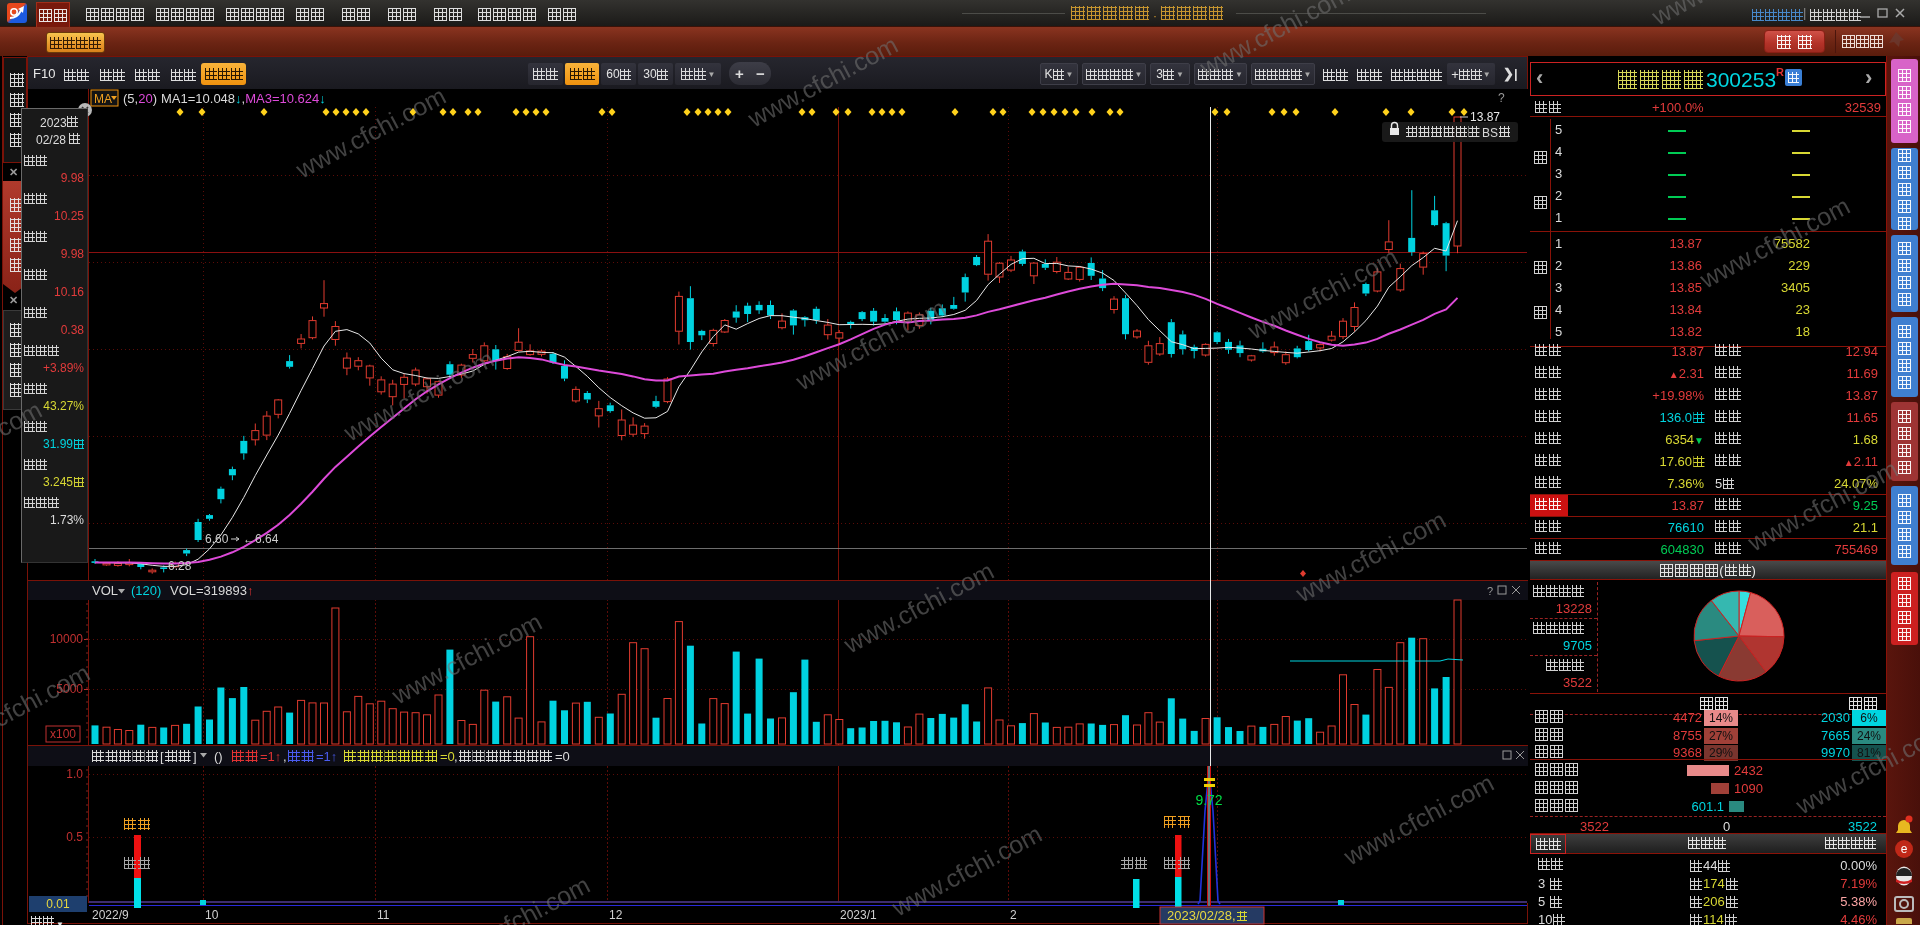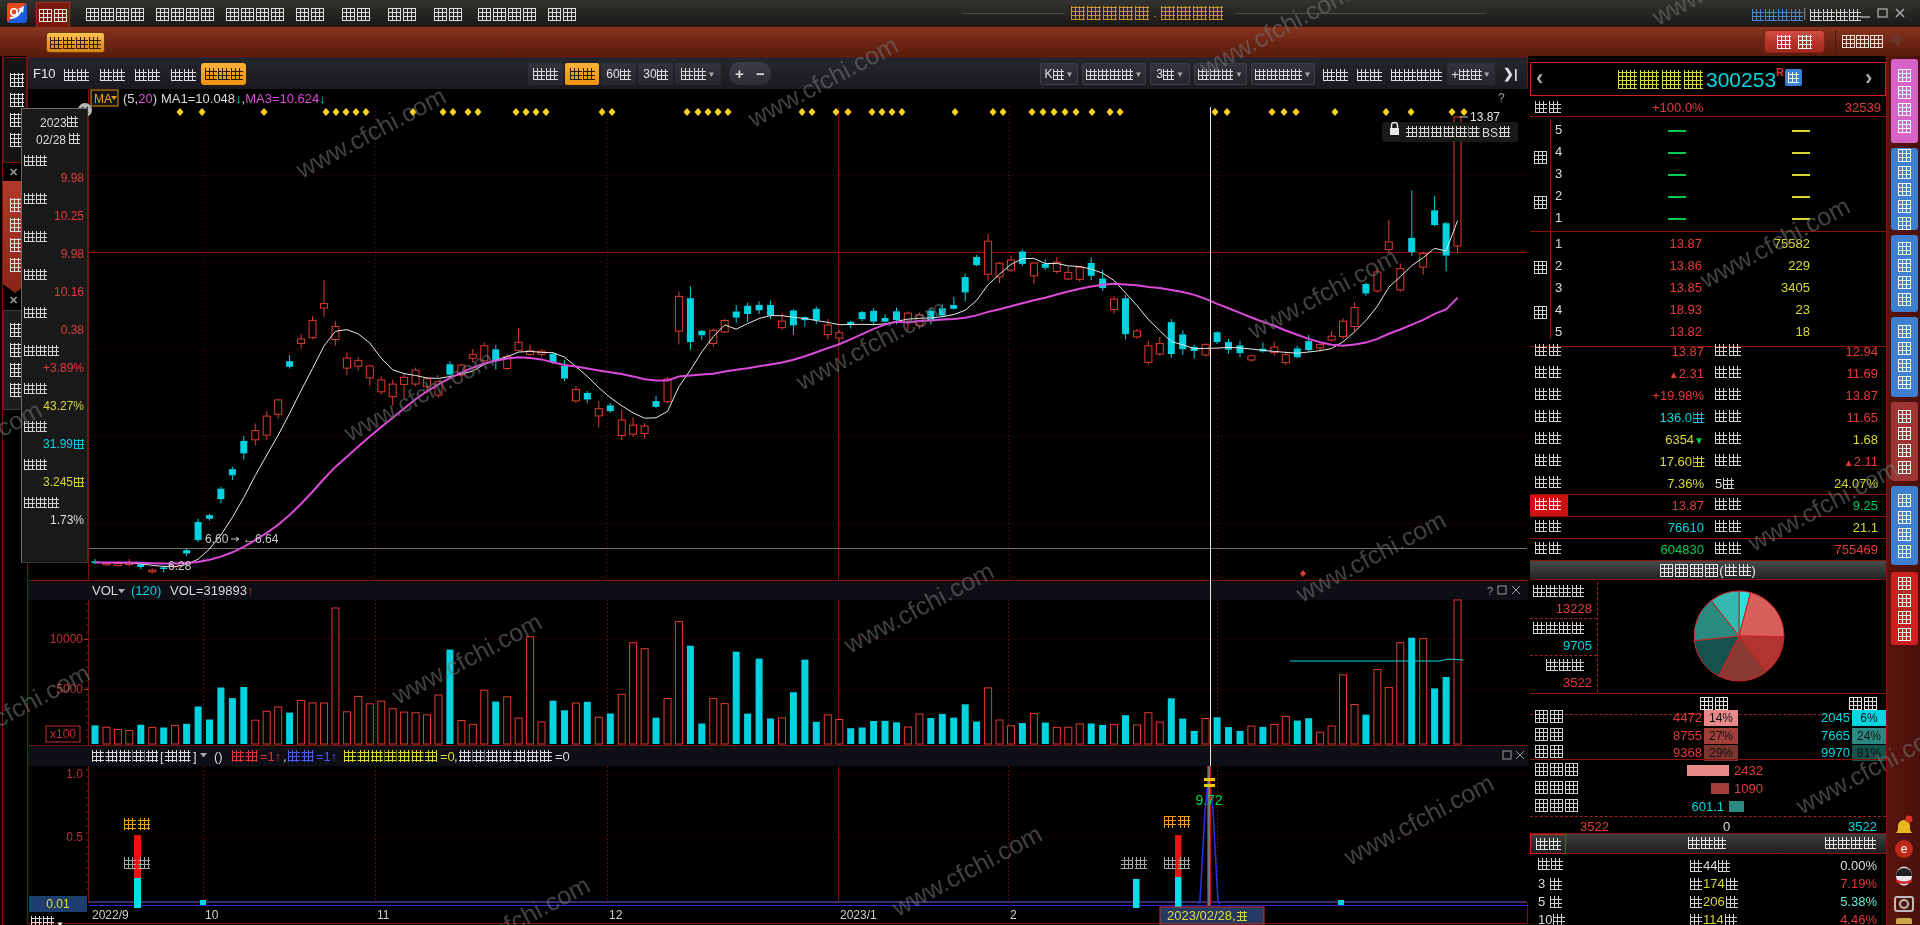--- a/index.html
+++ b/index.html
@@ -1136,21 +1136,21 @@
     <div class="a" style="left:25px;top:180px;color:#ddd">1</div>
     <div class="a" style="left:172px;top:180px;color:#e23b3b;transform:translateX(-100%)">13.87</div>
     <div class="a" style="left:280px;top:180px;color:#d8d833;transform:translateX(-100%)">75582</div>
     <div class="a" style="left:25px;top:202px;color:#ddd">2</div>
     <div class="a" style="left:172px;top:202px;color:#e23b3b;transform:translateX(-100%)">13.86</div>
     <div class="a" style="left:280px;top:202px;color:#d8d833;transform:translateX(-100%)">229</div>
     <div class="a" style="left:25px;top:224px;color:#ddd">3</div>
     <div class="a" style="left:172px;top:224px;color:#e23b3b;transform:translateX(-100%)">13.85</div>
     <div class="a" style="left:280px;top:224px;color:#d8d833;transform:translateX(-100%)">3405</div>
     <div class="a" style="left:25px;top:246px;color:#ddd">4</div>
-    <div class="a" style="left:172px;top:246px;color:#e23b3b;transform:translateX(-100%)">18.93</div>
+    <div class="a" style="left:172px;top:246px;color:#e23b3b;transform:translateX(-100%)">13.84</div>
     <div class="a" style="left:280px;top:246px;color:#d8d833;transform:translateX(-100%)">23</div>
     <div class="a" style="left:25px;top:268px;color:#ddd">5</div>
     <div class="a" style="left:172px;top:268px;color:#e23b3b;transform:translateX(-100%)">13.82</div>
     <div class="a" style="left:280px;top:268px;color:#d8d833;transform:translateX(-100%)">18</div>
     <div class="a" style="left:0;top:290px;width:356px;height:1px;background:#8a1208"></div>
     <div class="a" style="left:5px;top:288px;color:#ddd"><span class="cw" style="gap:2px">
         <b class="g" style="width:12px;height:12px"></b>
         <b class="g" style="width:12px;height:12px"></b>
       </span></div>
     <div class="a" style="left:174px;top:288px;color:#e23b3b;transform:translateX(-100%);">13.87</div>
@@ -1313,21 +1313,21 @@
         <b class="g" style="width:13px;height:13px"></b>
         <b class="g" style="width:13px;height:13px"></b>
       </span></div>
     <div class="a" style="left:0;top:658px;width:356px;height:1px;border-top:1px dashed #992222"></div>
     <div class="a" style="left:5px;top:654px;color:#ddd"><span class="cw" style="gap:2px">
         <b class="g" style="width:13px;height:13px"></b>
         <b class="g" style="width:13px;height:13px"></b>
       </span></div>
     <div class="a" style="left:172px;top:654px;color:#e23b3b;transform:translateX(-100%)">4472</div>
     <div class="a" style="left:174px;top:654px;width:34px;height:16px;background:#e88a8a;color:#111;display:flex;align-items:center;justify-content:center;font-size:12px">14%</div>
-    <div class="a" style="left:320px;top:654px;color:#00d5e0;transform:translateX(-100%)">2045</div>
+    <div class="a" style="left:320px;top:654px;color:#00d5e0;transform:translateX(-100%)">2030</div>
     <div class="a" style="left:322px;top:654px;width:34px;height:16px;background:#00d5e0;color:#111;display:flex;align-items:center;justify-content:center;font-size:12px">6%</div>
     <div class="a" style="left:5px;top:671.5px;color:#ddd"><span class="cw" style="gap:2px">
         <b class="g" style="width:13px;height:13px"></b>
         <b class="g" style="width:13px;height:13px"></b>
       </span></div>
     <div class="a" style="left:172px;top:671.5px;color:#e23b3b;transform:translateX(-100%)">8755</div>
     <div class="a" style="left:174px;top:671.5px;width:34px;height:16px;background:#a04038;color:#111;display:flex;align-items:center;justify-content:center;font-size:12px">27%</div>
     <div class="a" style="left:320px;top:671.5px;color:#00d5e0;transform:translateX(-100%)">7665</div>
     <div class="a" style="left:322px;top:671.5px;width:34px;height:16px;background:#2a8a80;color:#111;display:flex;align-items:center;justify-content:center;font-size:12px">24%</div>
     <div class="a" style="left:5px;top:689.0px;color:#ddd"><span class="cw" style="gap:2px">
@@ -1415,21 +1415,21 @@
       </span></div>
     <div class="a" style="left:160px;top:838px;color:#ddd;display:flex;align-items:center;gap:1px">
       <span class="cw" style="gap:0px">
         <b class="g" style="width:12px;height:12px"></b>
       </span>
       <span style="color:#d8d833">206</span>
       <span class="cw" style="gap:0px">
         <b class="g" style="width:12px;height:12px"></b>
       </span>
     </div>
-    <div class="a" style="left:347px;top:838px;color:#5eead4;transform:translateX(-100%)">5.38%</div>
+    <div class="a" style="left:347px;top:838px;color:#fca5a5;transform:translateX(-100%)">5.38%</div>
     <div class="a" style="left:8px;top:856px;color:#ddd;display:flex;gap:1px;align-items:center">10<span class="cw" style="gap:0px">
         <b class="g" style="width:12px;height:12px"></b>
       </span></div>
     <div class="a" style="left:160px;top:856px;color:#ddd;display:flex;align-items:center;gap:1px">
       <span class="cw" style="gap:0px">
         <b class="g" style="width:12px;height:12px"></b>
       </span>
       <span style="color:#d8d833">114</span>
       <span class="cw" style="gap:0px">
         <b class="g" style="width:12px;height:12px"></b>

